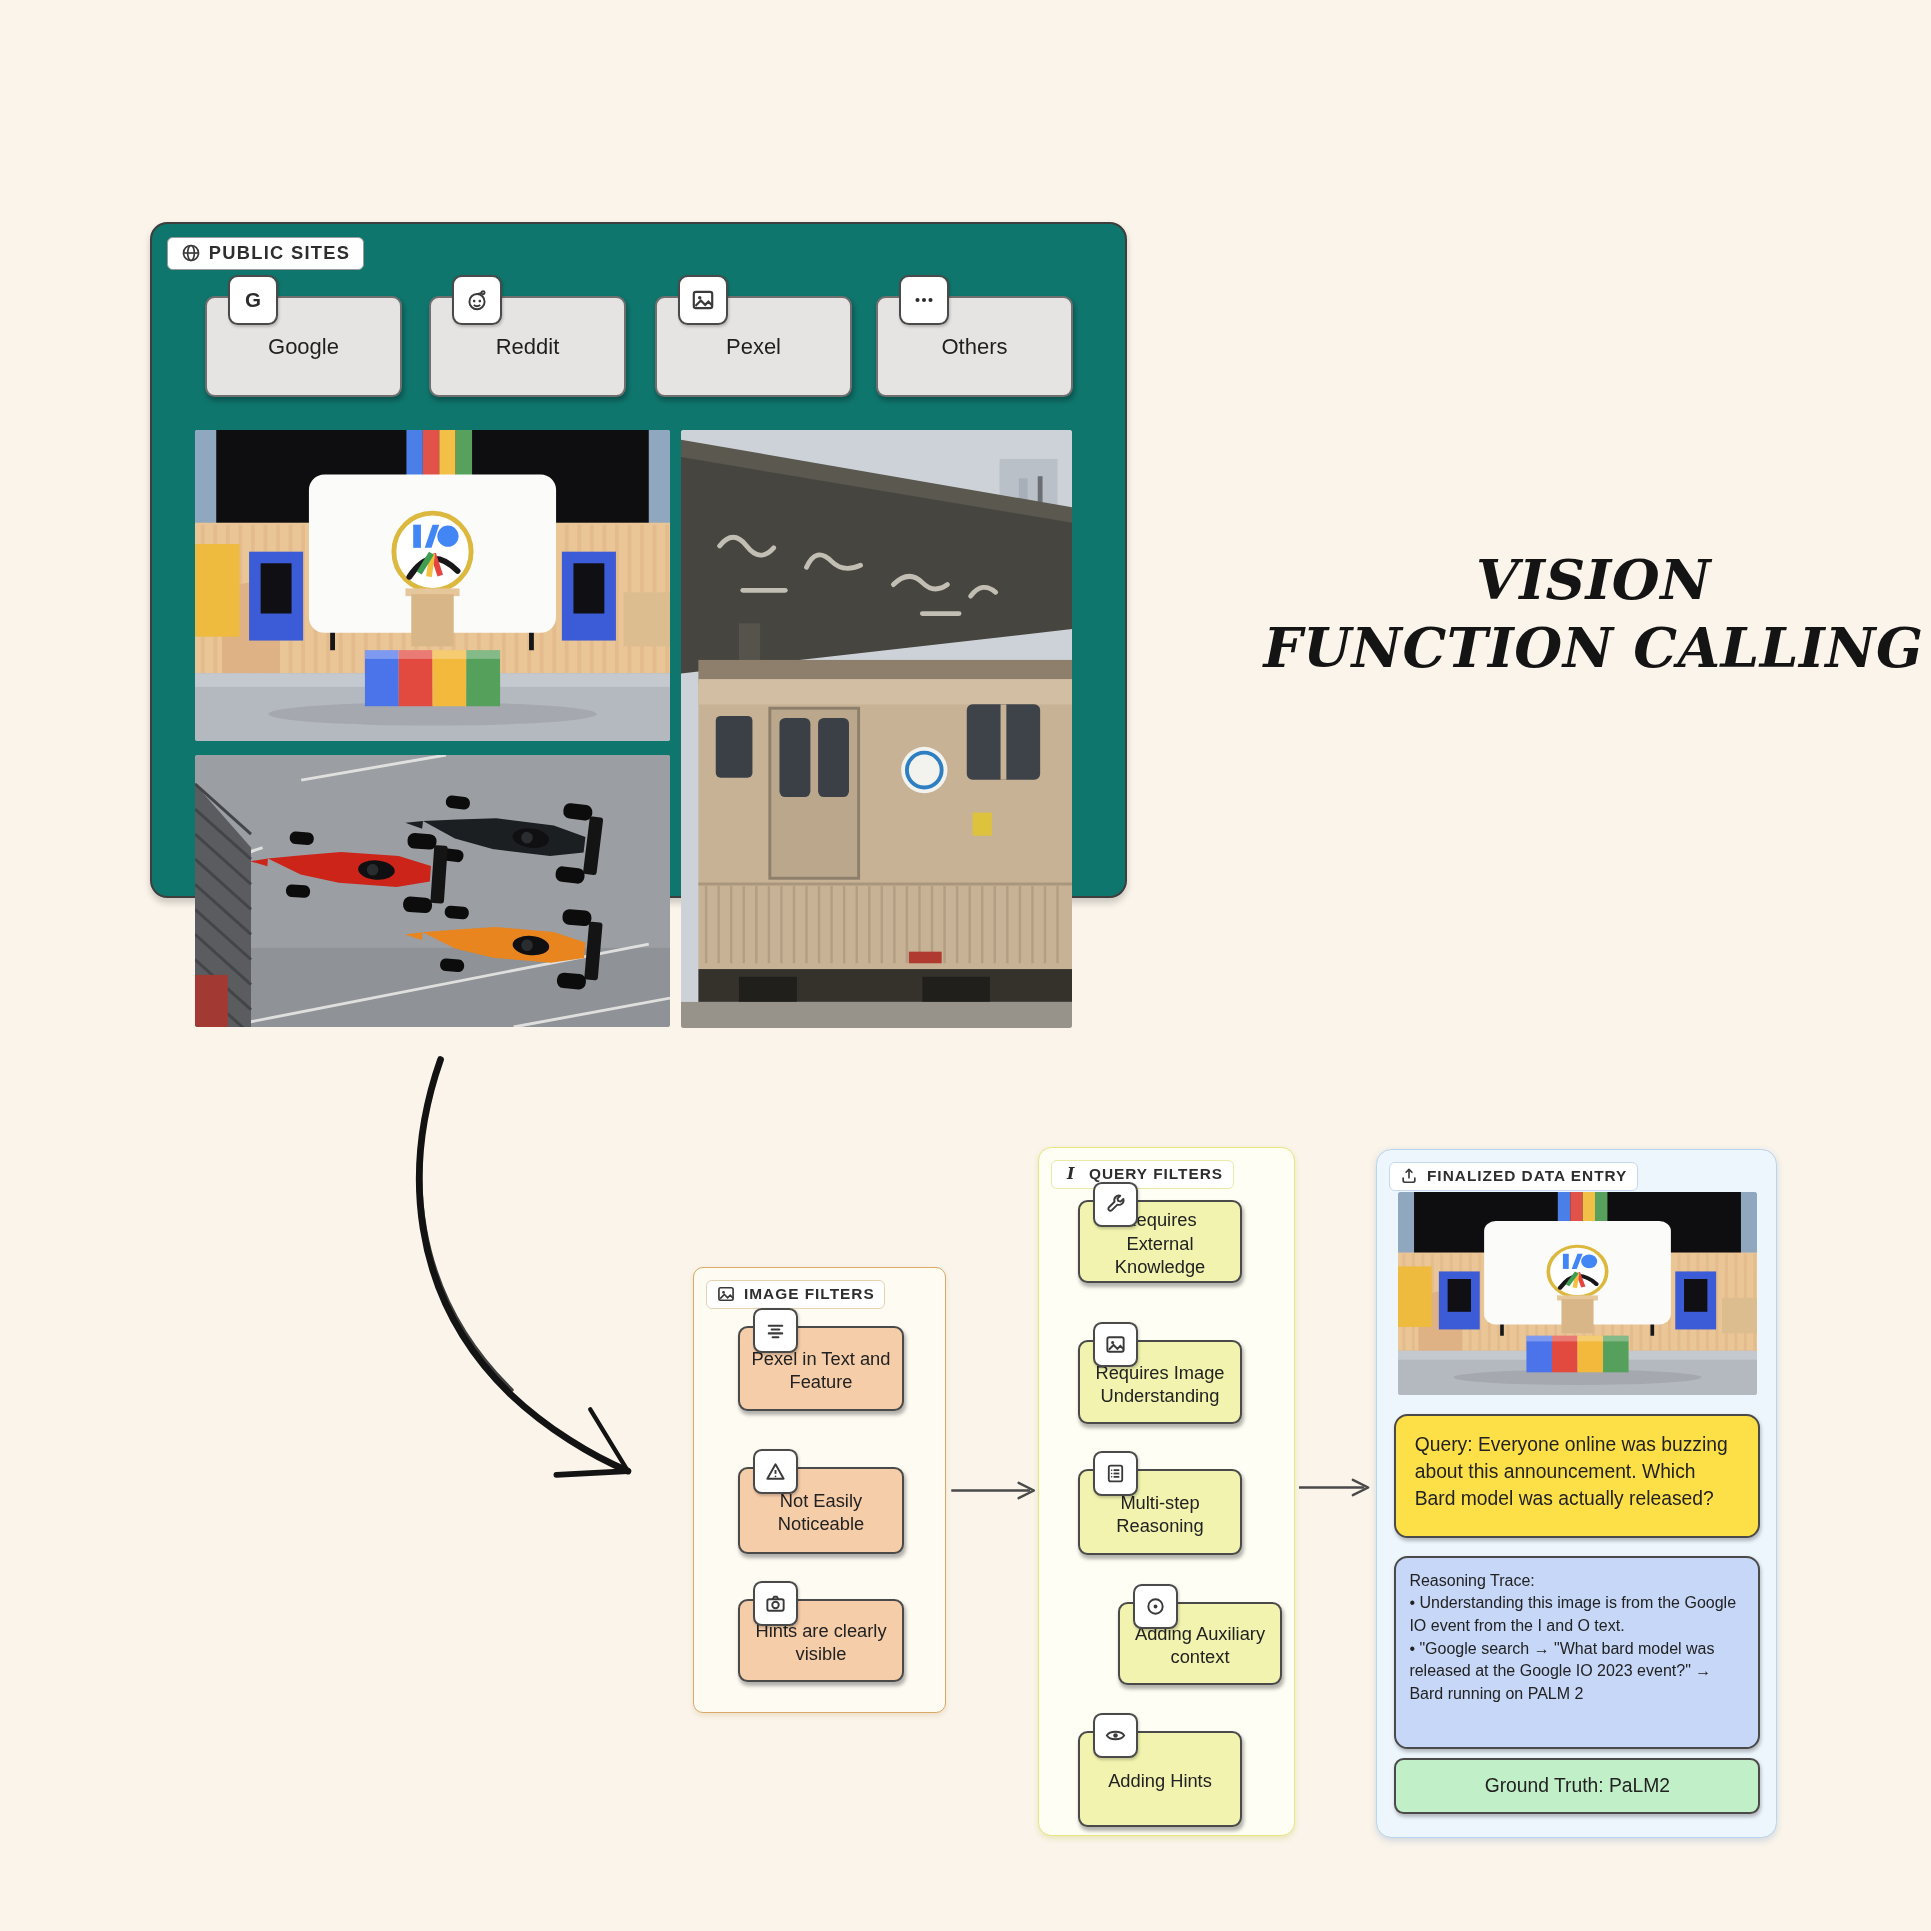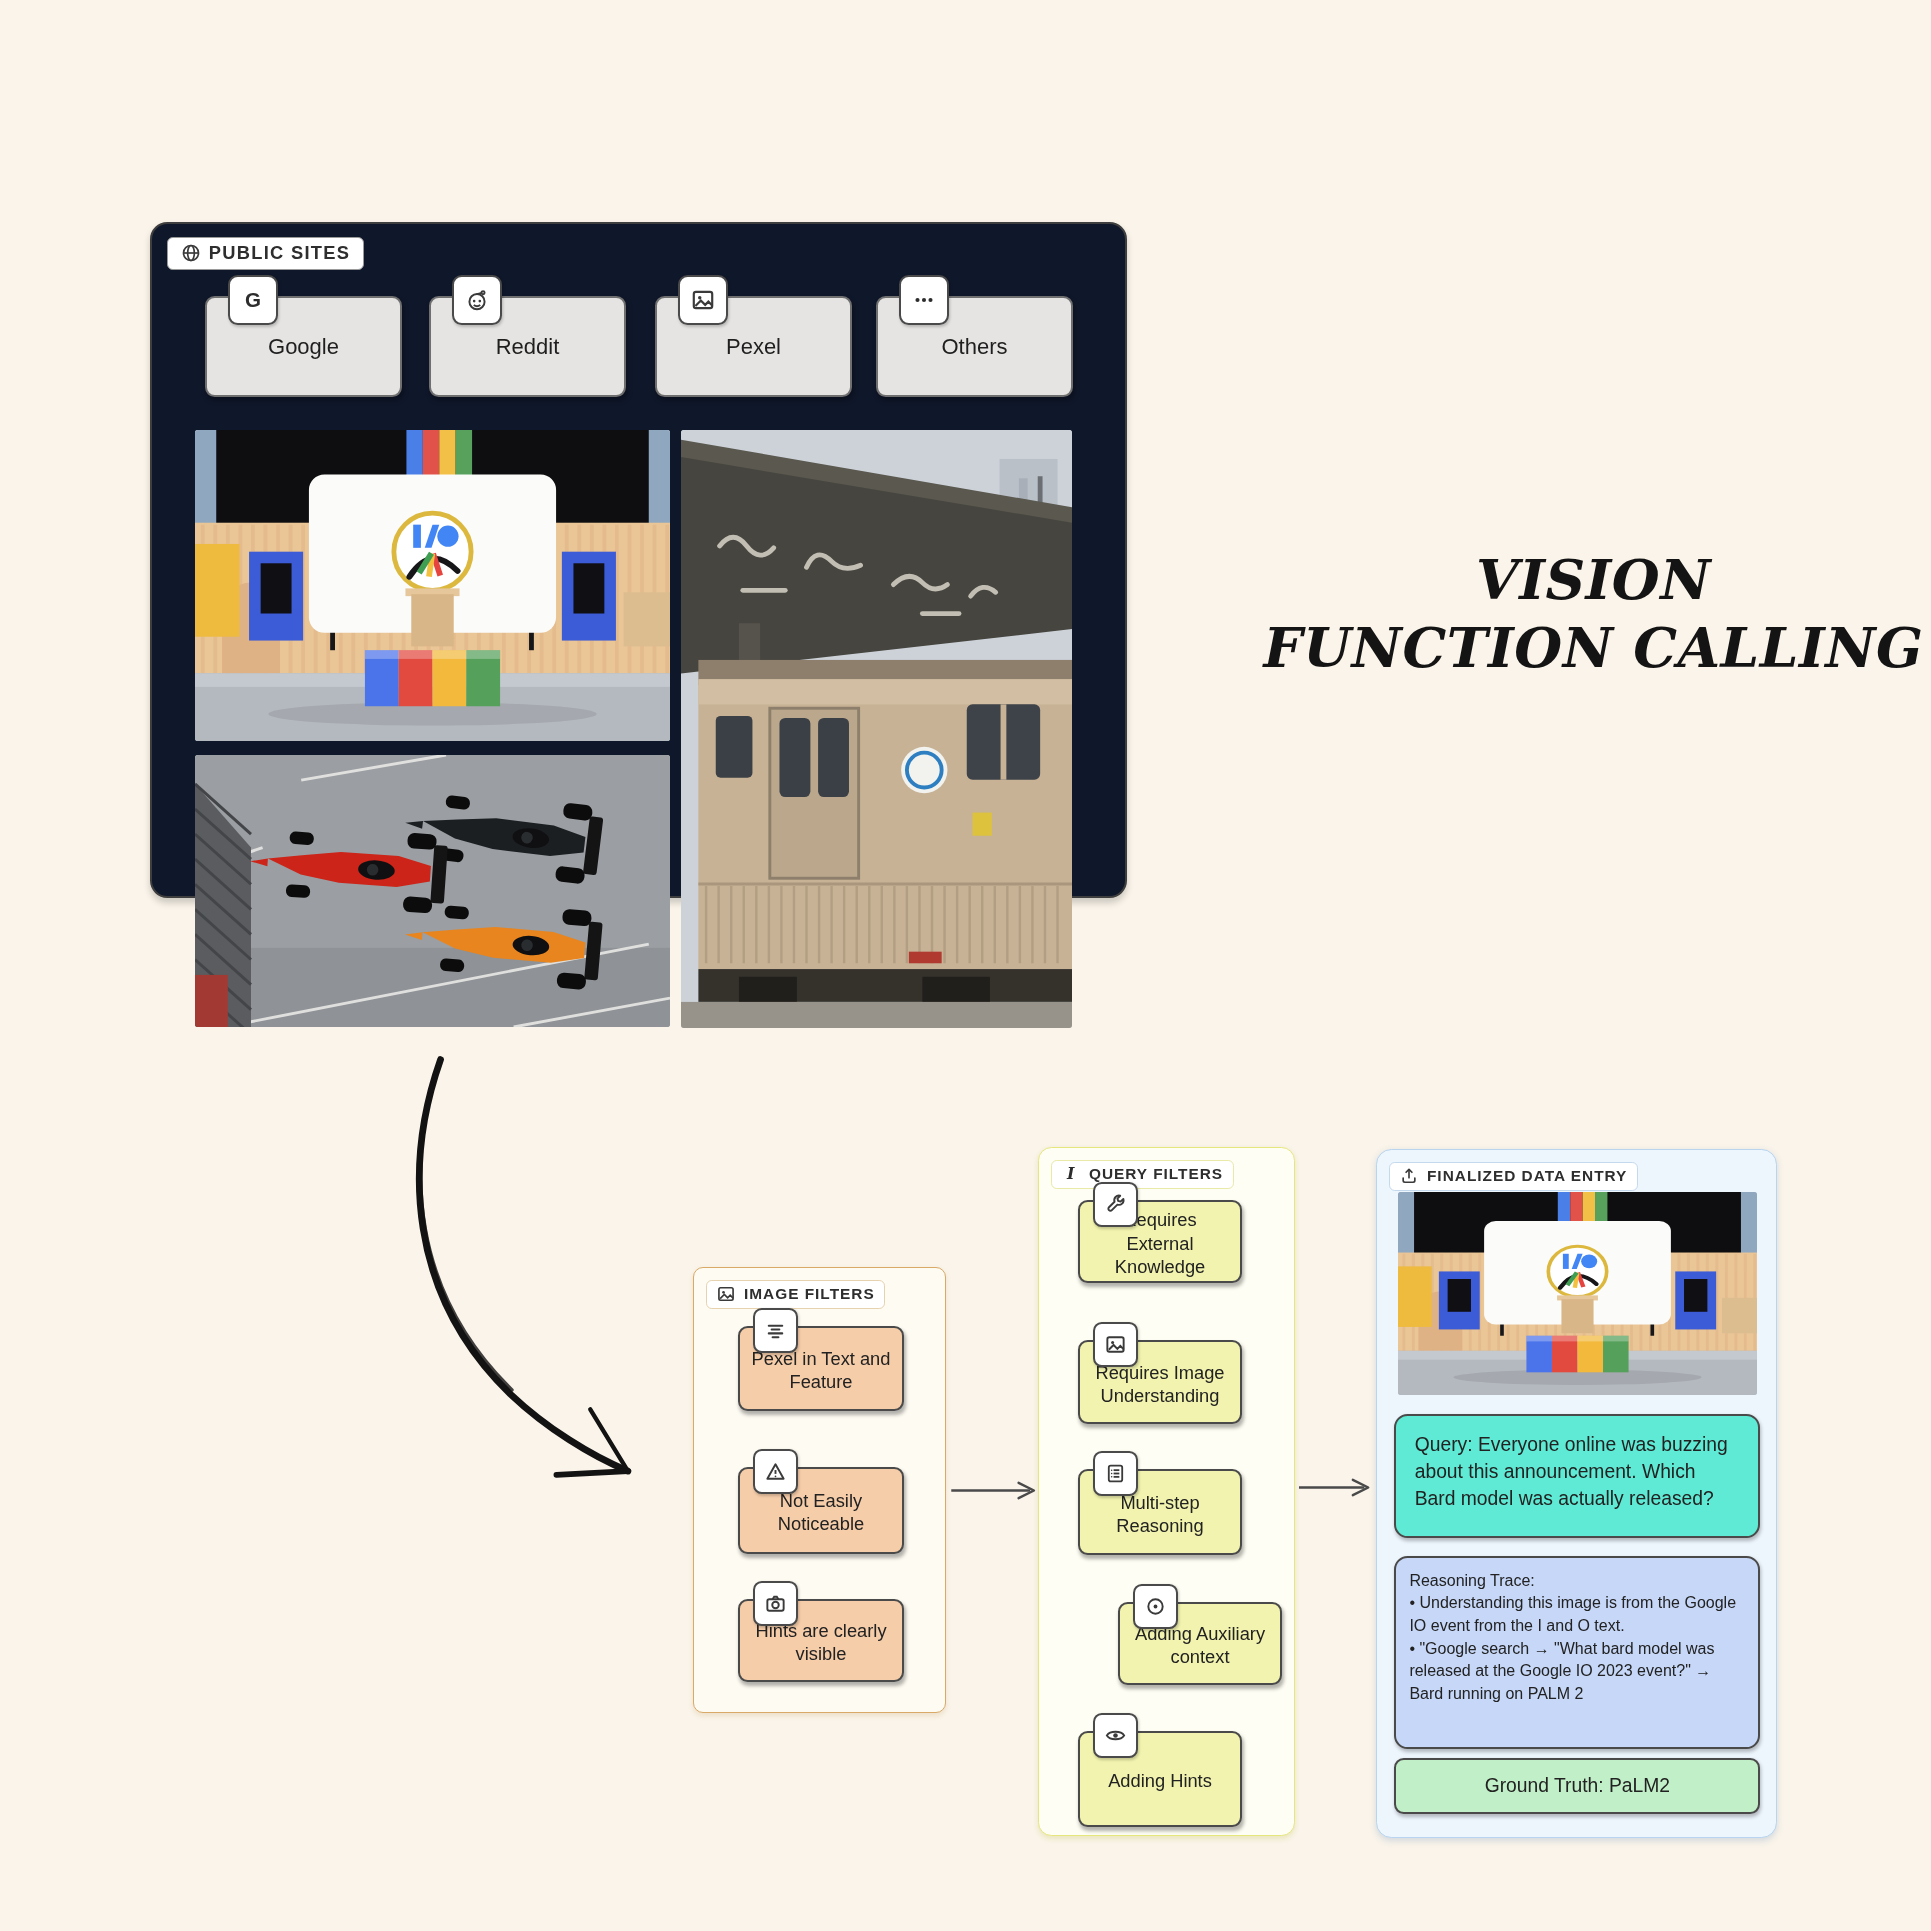--- a/index.html
+++ b/index.html
@@ -5,21 +5,21 @@
   html,body{margin:0;padding:0;}
   body{
     width:1931px;height:1931px;position:relative;overflow:hidden;
     background:#FAF4EA;
     font-family:"Liberation Sans",sans-serif;
     color:#222;
   }
   .panel{position:absolute;box-sizing:border-box;}
   #public-sites{
     left:150px;top:222px;width:977px;height:676px;
-    background:#0f172a;border:2.9px solid #3E3E3E;border-radius:17.4px;
+    background:#0f766e;border:2.9px solid #3E3E3E;border-radius:17.4px;
     box-shadow:0 4.8px 7.7px rgba(0,0,0,0.18);
   }
   .panel-label{
     position:absolute;display:flex;align-items:center;gap:7.7px;
     background:#FFFFFF;border:1.4px solid #9a9a9a;border-radius:5.8px;
     padding:4.8px 12.6px;font-weight:bold;letter-spacing:1.3px;color:#2E2E2E;
     white-space:nowrap;
   }
   #public-sites>.panel-label{left:15.4px;top:12.6px;font-size:18.3px;}
   .label-icon{display:flex;align-items:center;}
@@ -85,21 +85,21 @@
   .node-card.peach{background:#F6CDA9;}
   .node-card.yellow{background:#F1F3AE;}
   .node-card .badge{width:41px;height:41px;left:12.6px;top:-20px;border-radius:8.7px;}
   .node-card .badge svg{width:23px;height:23px;}
 
   .data-card{
     position:absolute;box-sizing:border-box;color:#222;
     border:2.4px solid #4A4A4A;border-radius:13.5px;
     box-shadow:1px 2.9px 3.9px rgba(0,0,0,0.25);
   }
-  #fin-query{background:#5eead4;font-size:19.3px;line-height:1.4;padding:14.5px 18.3px;}
+  #fin-query{background:#fde047;font-size:19.3px;line-height:1.4;padding:14.5px 18.3px;}
   #fin-reasoning{background:#C6D7F7;font-size:16px;line-height:1.42;padding:11.6px 15.4px;}
   #fin-ground{
     background:#C1EFC7;display:flex;align-items:center;justify-content:center;
     font-size:19.3px;border-radius:9.7px;
   }
 </style>
 </head>
 <body>
 
 <div id="public-sites" class="panel">

